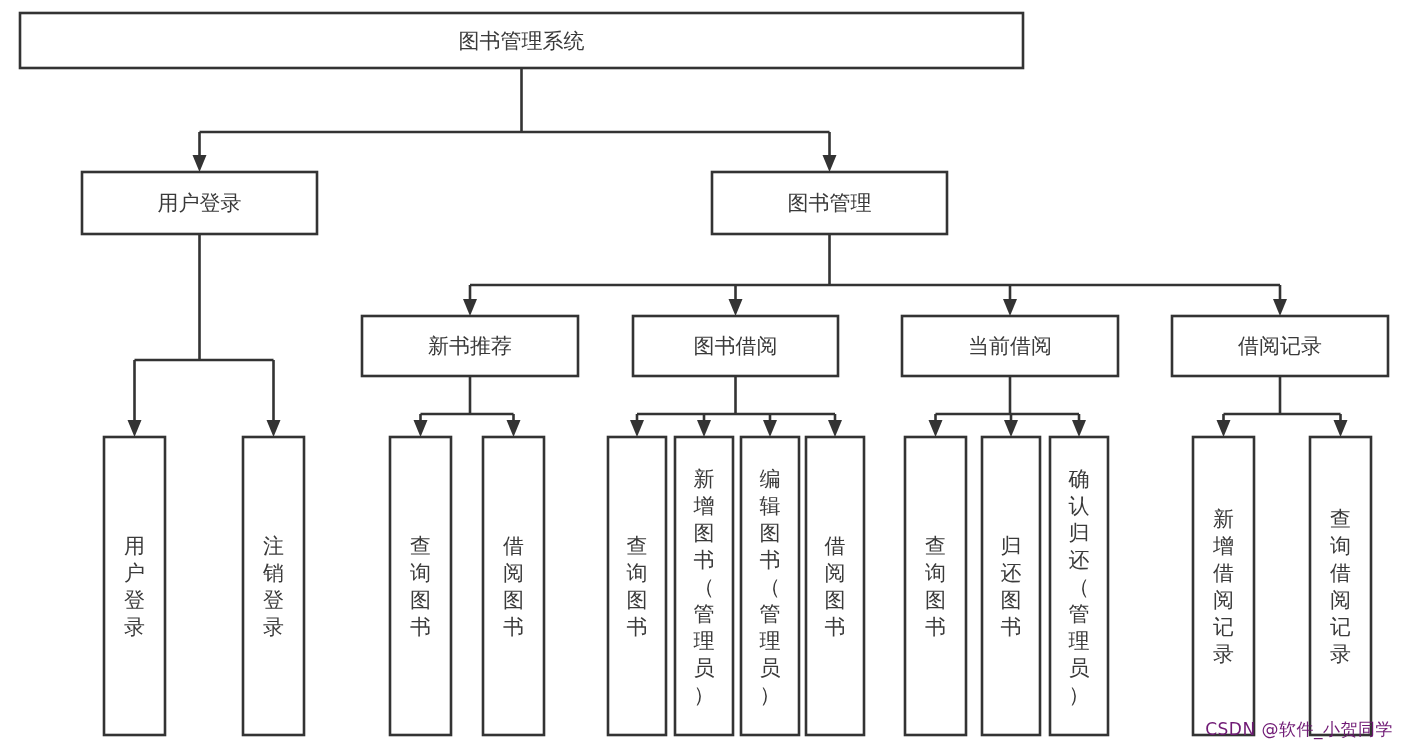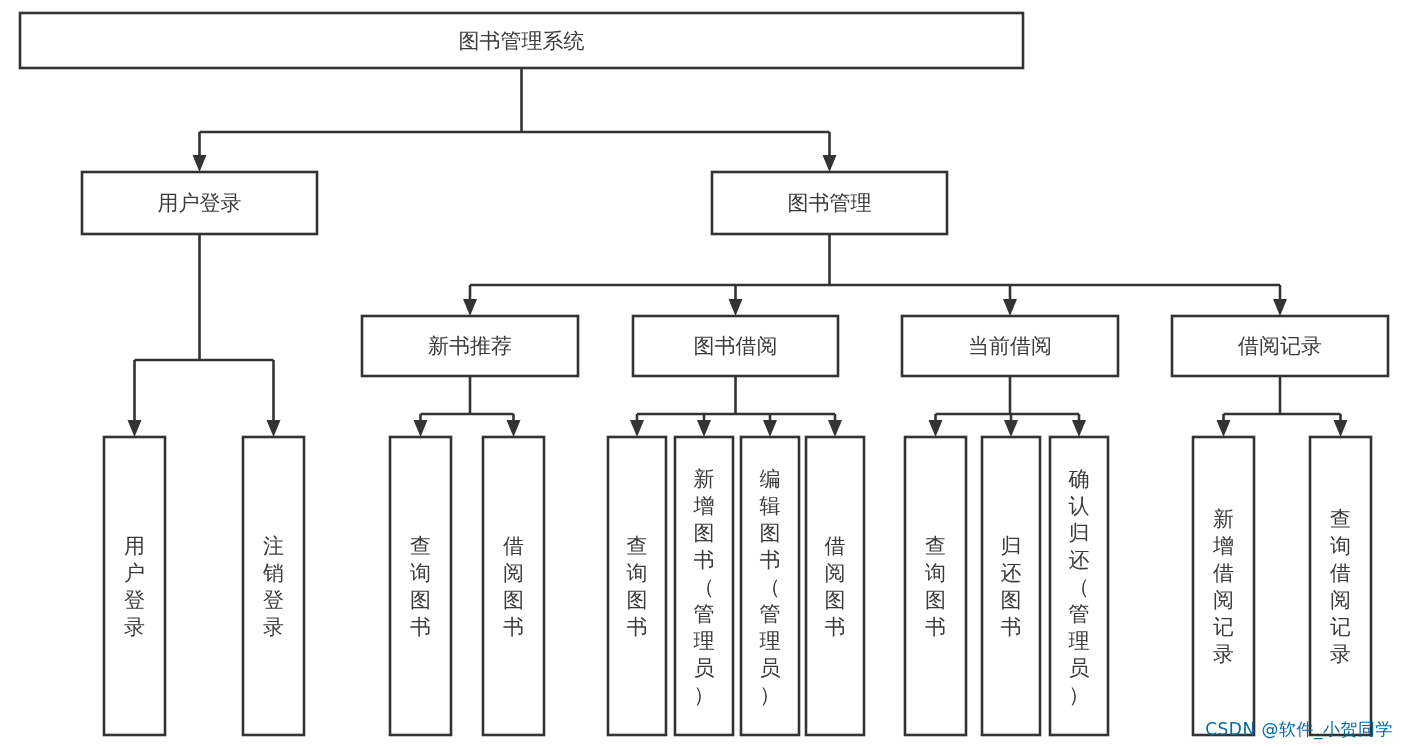--- a/index.html
+++ b/index.html
@@ -54,21 +54,21 @@
     font-size: 21px;
     fill: #3a3a3a;
     text-anchor: middle;
   }
   .watermark {
     position: absolute;
     right: 12px;
     bottom: 6px;
     font-family: "DejaVu Sans", "Liberation Sans", sans-serif;
     font-size: 17px;
-    color: #0369a1;
+    color: #701a75;
     letter-spacing: 0.5px;
     white-space: nowrap;
     pointer-events: none;
   }
 </style>
 </head>
 <body>
 
 <div id="diagram-root">
 

